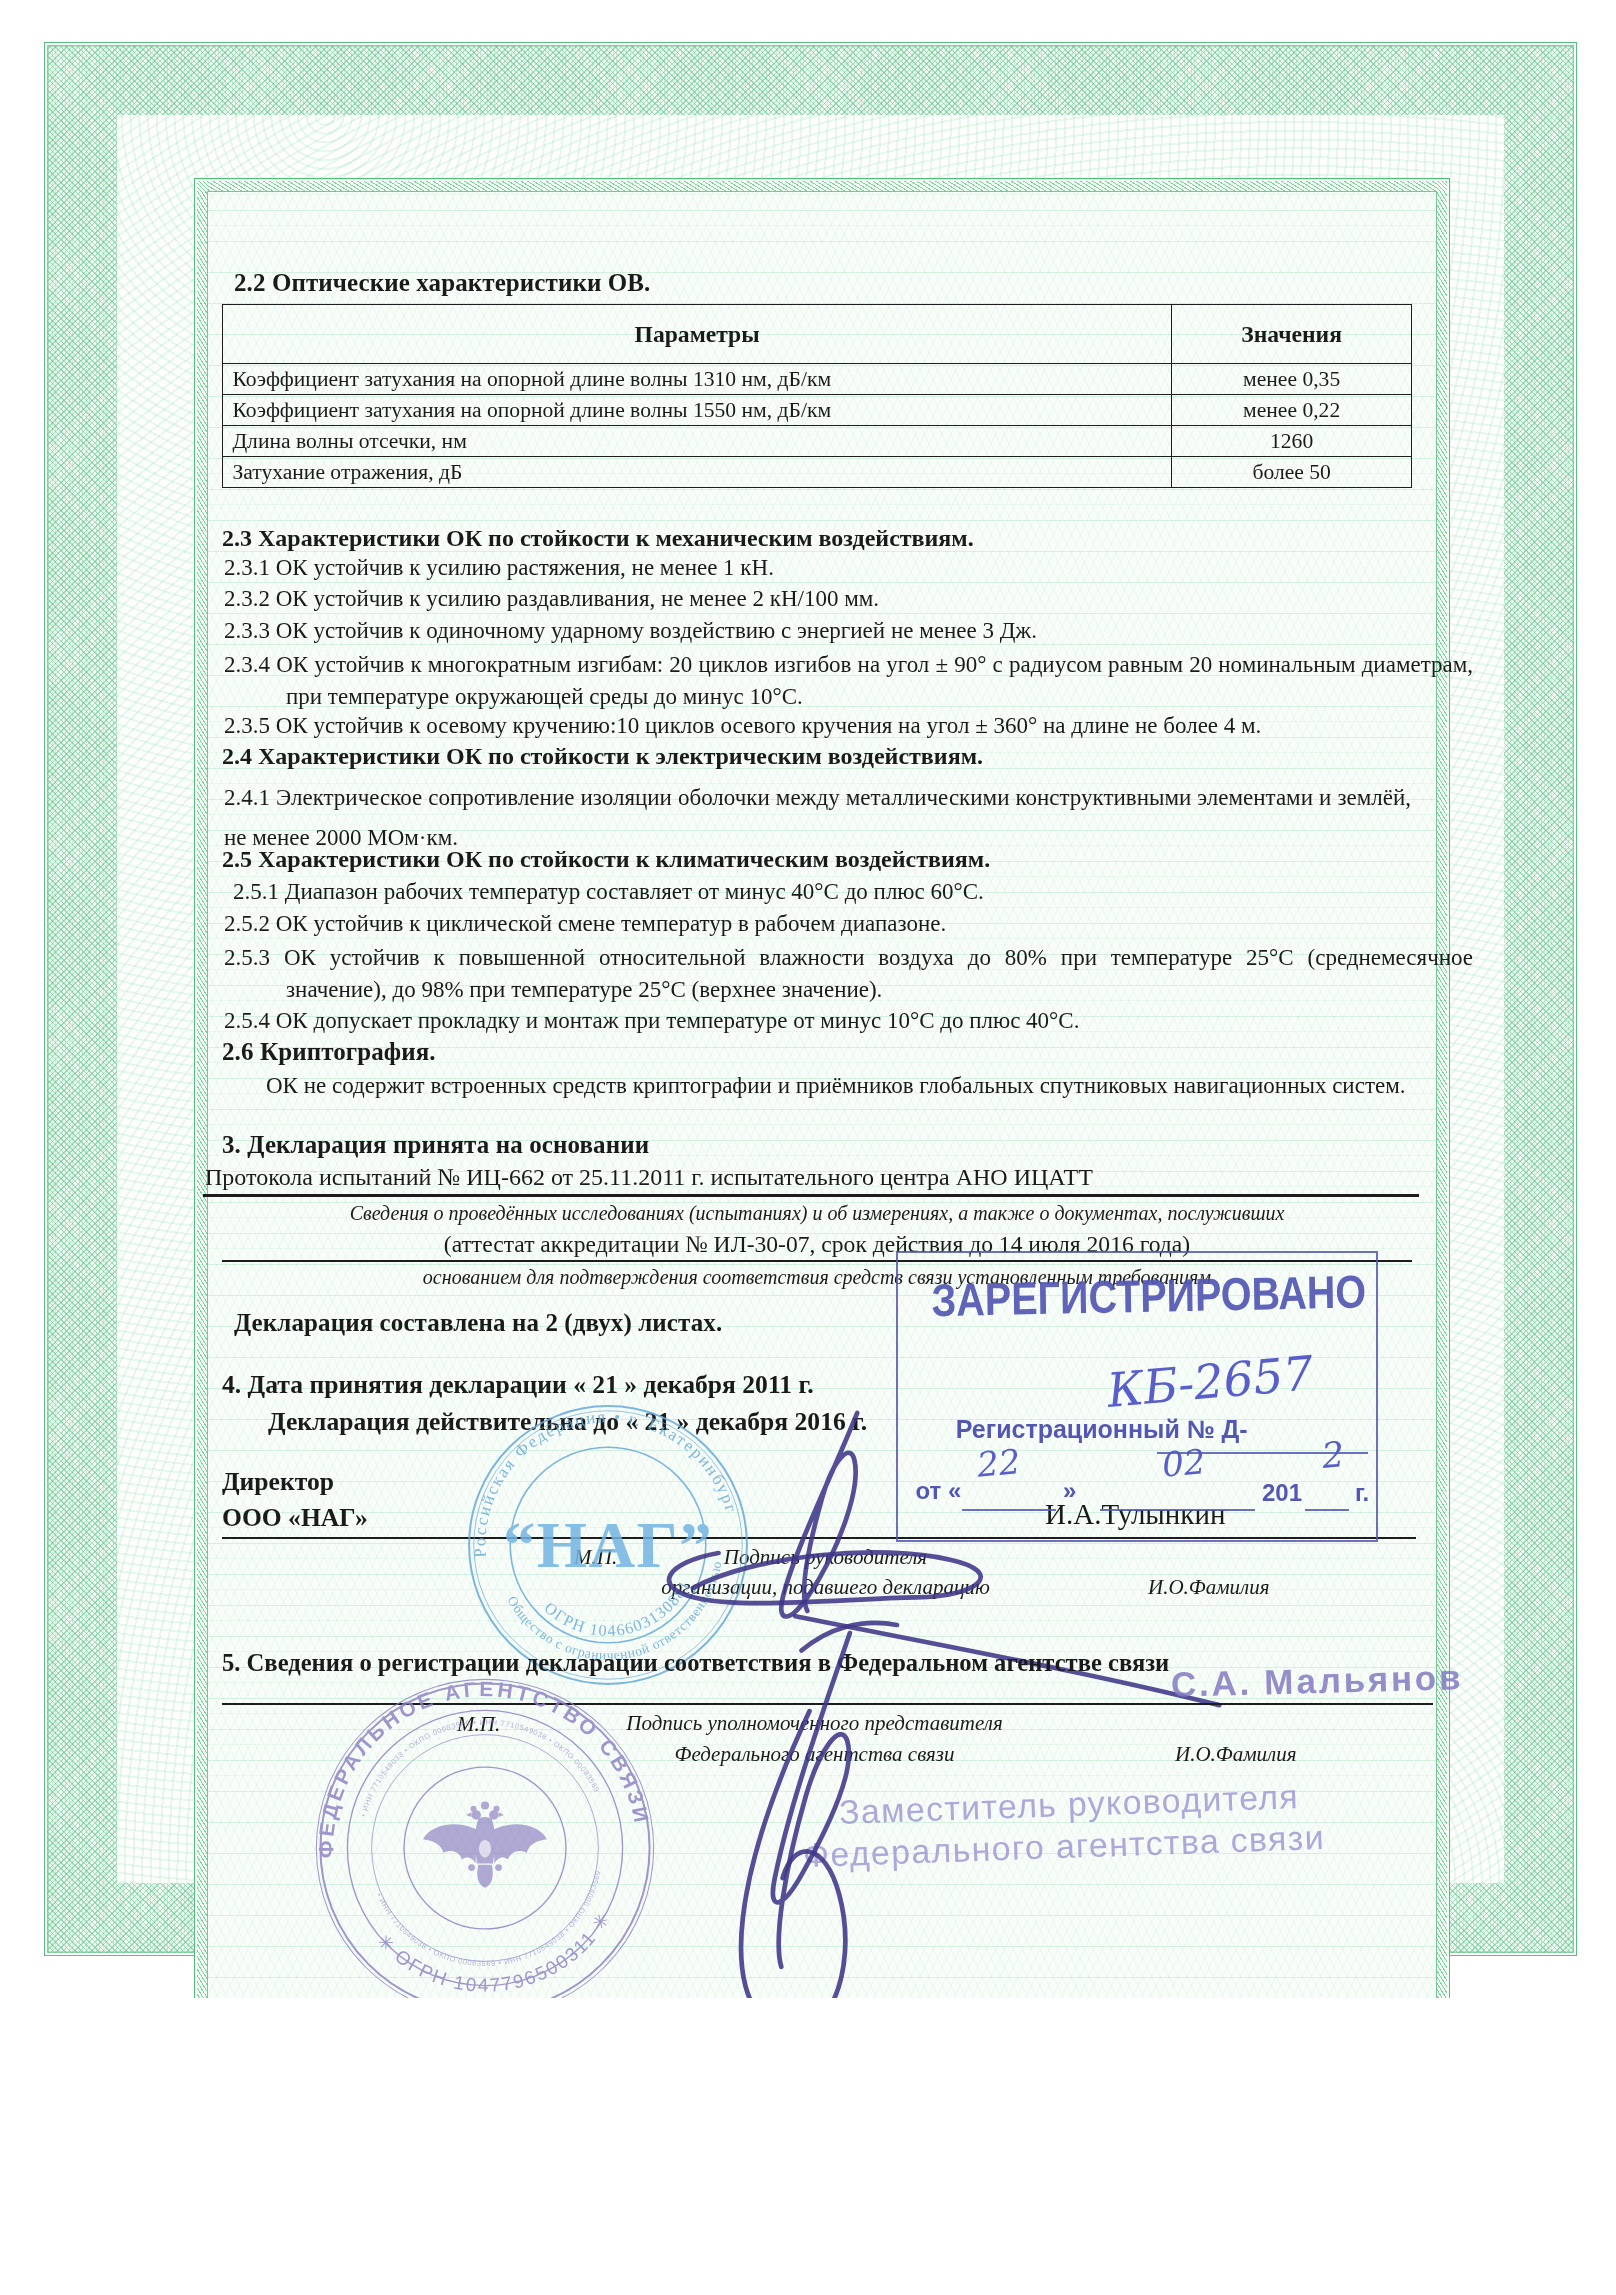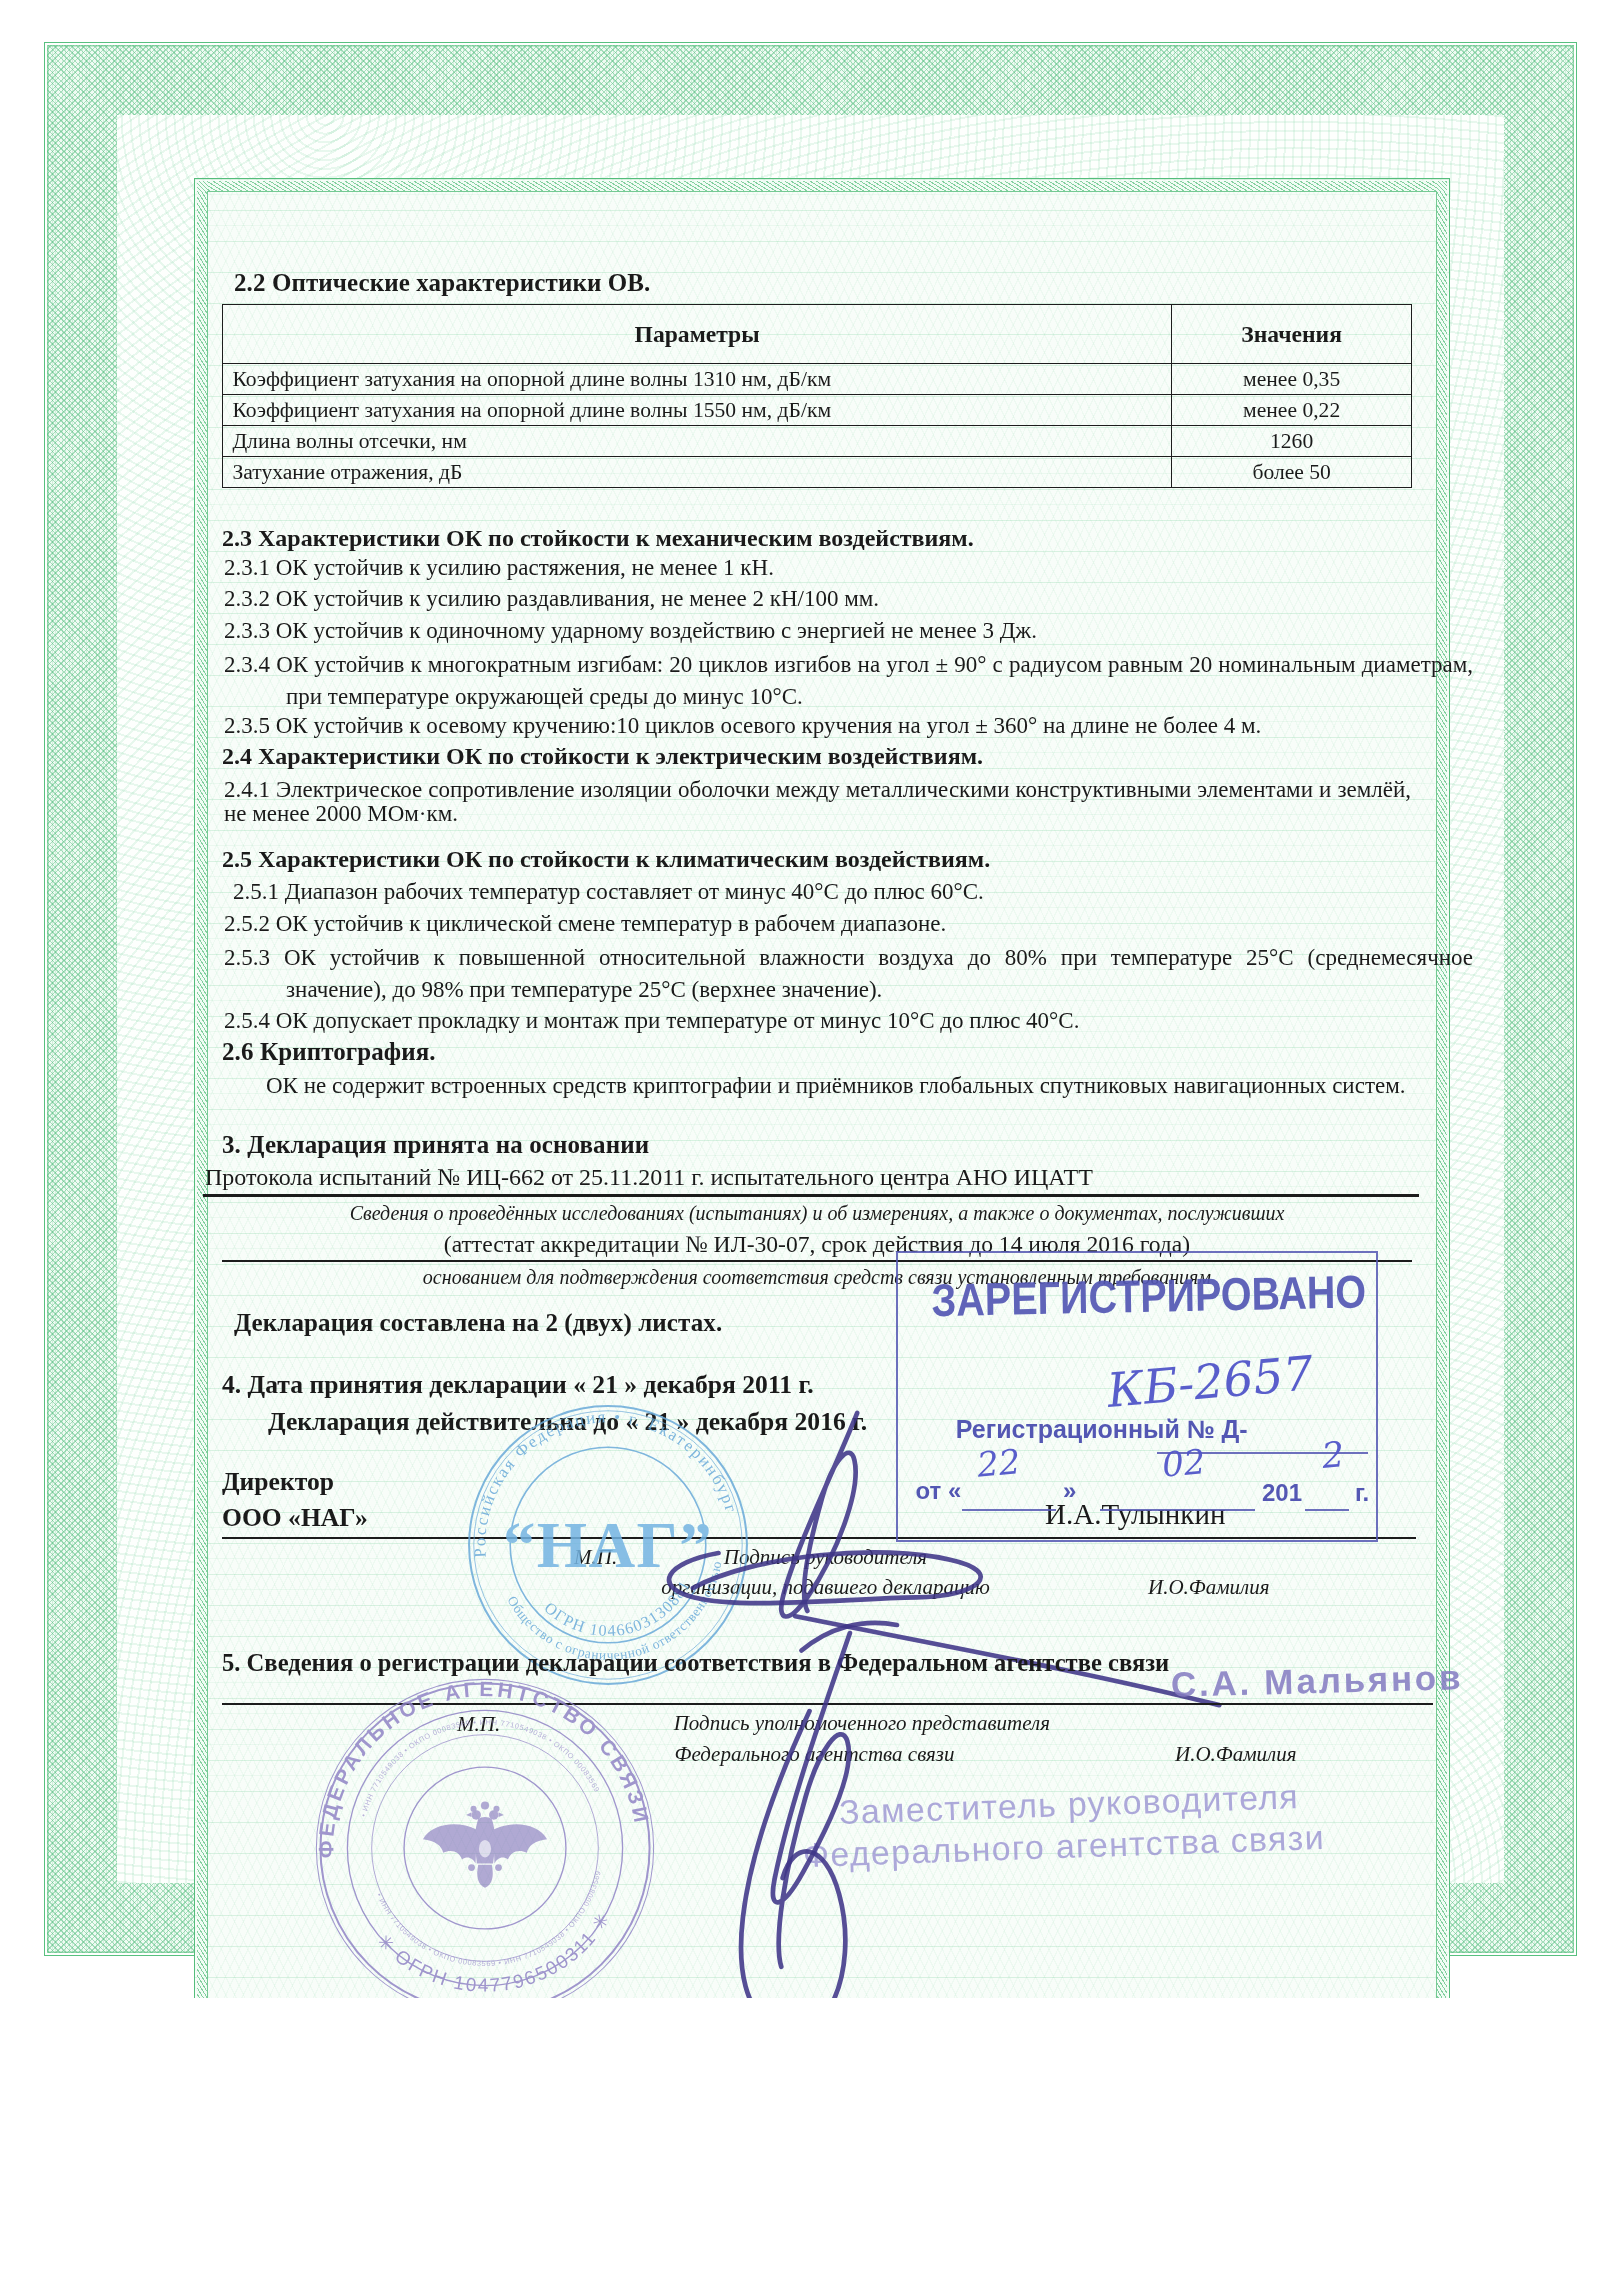--- a/index.html
+++ b/index.html
@@ -36,21 +36,21 @@
   .wrap{white-space:normal;}
   .it{font-style:italic;}
   .ctr{text-align:center;}
   .h{font-size:25px;font-weight:bold;letter-spacing:0.1px;}
   .body34{font-size:23px;}
   .small30{font-size:20px;}
   .just{text-align:justify;}
   .hang{padding-left:62px;text-indent:-62px;}
   .ind60{text-indent:42px;}
   .lh47{line-height:32px;}
-  .lh48{line-height:24px;}
+  .lh48{line-height:40px;}
   .hr{position:absolute;background:#1c1c1c;}
   
   .tbl{position:absolute;left:222px;top:304px;width:1190px;border-collapse:collapse;
        font-size:21.6px;background:transparent;}
   .tbl th,.tbl td{border:1.6px solid #1d1d1d;padding:0 9.4px;}
   .tbl th{height:58px;font-size:23.6px;text-align:center;font-weight:bold;}
   .tbl td{height:30px;}
   .tbl td.val{text-align:center;width:220px;}
   
   .regbox{position:absolute;left:896px;top:1251px;width:478px;height:287px;
@@ -190,21 +190,21 @@
   <svg class="sig" width="640" height="350" viewBox="0 0 950 520" style="left:593px;top:1374px;">
     <path d="M392 58 C355 150 300 260 282 330 C272 368 290 372 318 332 C362 268 398 172 388 128 C382 100 356 128 340 184 C318 262 306 328 318 352"></path>
     <path d="M148 318 C240 268 430 252 530 276 C612 294 576 330 480 332 C372 334 220 350 150 332 C86 316 108 280 186 266"></path>
     <path d="M300 360 C500 400 740 444 930 492"></path>
   </svg>
 
   <div class="t" style="left:222px;top:1648px;font-size:24.6px;font-weight:bold;">5. Сведения о регистрации декларации соответствия в Федеральном агентстве связи</div>
   <div class="malyanov stamp-sans">С.А. Мальянов</div>
   <div class="hr" style="left:222px;top:1703px;width:1211px;height:1.7px;"></div>
   <div class="t it" style="left:457px;top:1712px;font-size:21px;">М.П.</div>
-  <div class="t it ctr" style="left:579px;top:1711px;width:471px;font-size:21px;text-align:right;">Подпись уполномоченного представителя</div>
+  <div class="t it ctr" style="left:579px;top:1711px;width:471px;font-size:21px;">Подпись уполномоченного представителя</div>
   <div class="t it ctr" style="left:579px;top:1742px;width:471px;font-size:21px;">Федерального агентства связи</div>
   <div class="t it" style="left:1175px;top:1742px;font-size:21px;">И.О.Фамилия</div>
 
   <div class="deputy stamp-sans" style="left:839px;top:1785px;">Заместитель руководителя</div>
   <div class="deputy stamp-sans" style="left:803px;top:1827px;">Федерального агентства связи</div>
 
   <svg class="sig" width="310" height="471" viewBox="0 0 460 700" style="left:633px;top:1590px;">
     <path d="M250 90 C290 56 340 42 392 52"></path>
     <path d="M322 64 C282 180 232 320 210 430 C200 480 222 474 252 420 C298 338 330 262 318 224 C308 194 276 238 256 308 C226 412 208 520 220 560"></path>
     <path d="M262 180 C150 420 128 600 208 650 C282 694 338 570 306 452 C284 372 238 372 222 428"></path>

